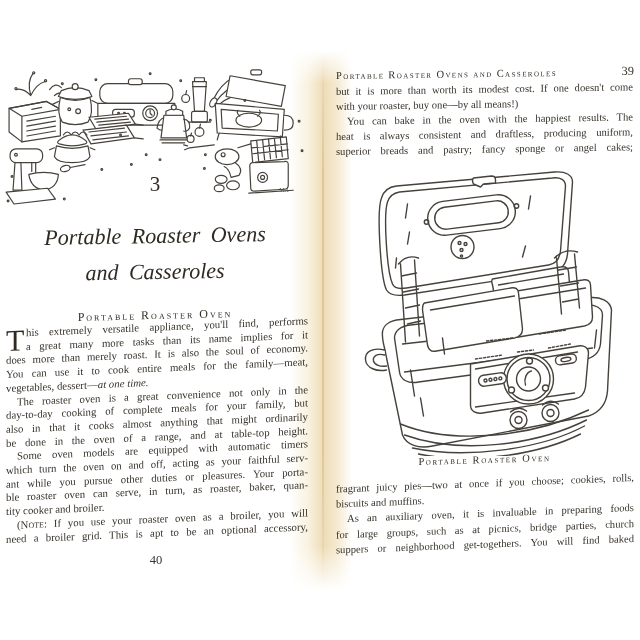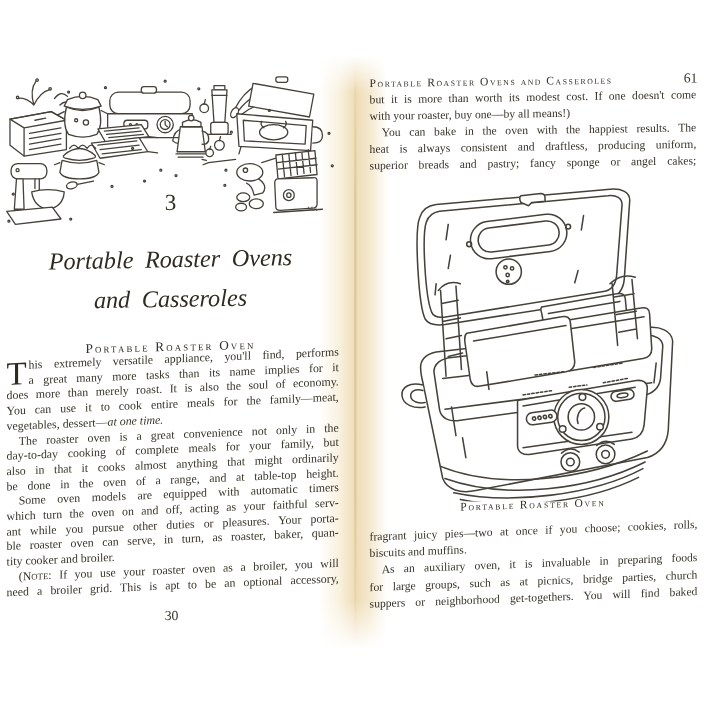--- a/index.html
+++ b/index.html
@@ -205,28 +205,28 @@
       <div class="bl">be done in the oven of a range, and at table-top height.</div>
       <div class="bl ind">Some oven models are equipped with automatic timers</div>
       <div class="bl">which turn the oven on and off, acting as your faithful serv-</div>
       <div class="bl">ant while you pursue other duties or pleasures. Your porta-</div>
       <div class="bl">ble roaster oven can serve, in turn, as roaster, baker, quan-</div>
       <div class="bl short">tity cooker and broiler.</div>
       <div class="bl ind"><span class="sc">(Note:</span><span> If you use your roaster oven as a broiler, you will</span></div>
       <div class="bl">need a broiler grid. This is apt to be an optional accessory,</div>
     </div>
 
-    <div class="pagenum-l">30</div>
+    <div class="pagenum-l">40</div>
   </div>
 
   <div class="page" id="page-right">
 
     <div class="run-head">
       <span class="rh-title">Portable Roaster Ovens and Casseroles</span>
-      <span class="rh-page">61</span>
+      <span class="rh-page">39</span>
     </div>
 
     <div class="top-right">
       <div class="bl">but it is more than worth its modest cost. If one doesn't come</div>
       <div class="bl short">with your roaster, buy one—by all means!)</div>
       <div class="bl ind">You can bake in the oven with the happiest results. The</div>
       <div class="bl">heat is always consistent and draftless, producing uniform,</div>
       <div class="bl">superior breads and pastry; fancy sponge or angel cakes;</div>
     </div>
 

